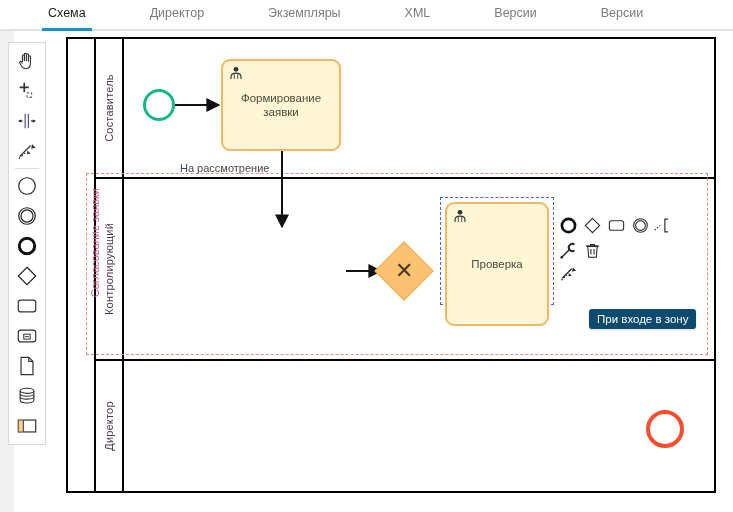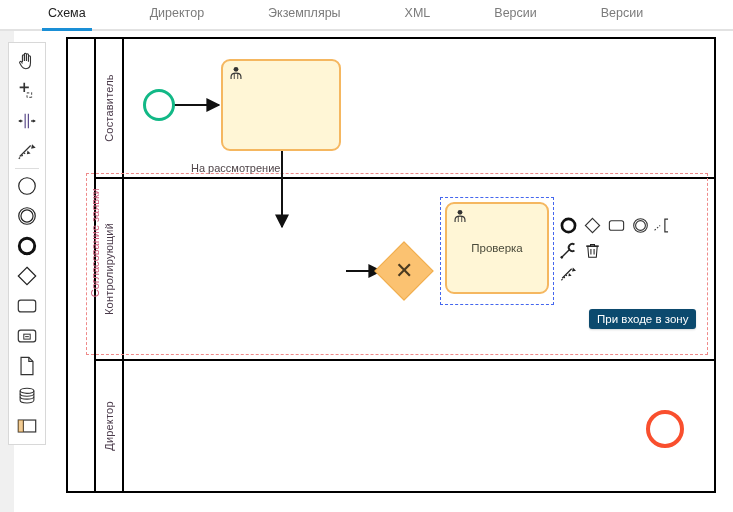--- a/index.html
+++ b/index.html
@@ -362,39 +362,40 @@
       </marker>
     </defs>
 
     <line x1="117" y1="74" x2="163" y2="74" stroke="#111" stroke-width="2" marker-end="url(#arrow)"></line>
 
     <line x1="226" y1="119" x2="226" y2="196" stroke="#111" stroke-width="2" marker-end="url(#arrow)"></line>
 
     <line x1="290" y1="240" x2="325" y2="240" stroke="#111" stroke-width="2" marker-end="url(#arrow)"></line>
   </svg>
 
-  <span class="flow-label" style="left:135px; top:131px;">На рассмотрение</span>
+  <span class="flow-label" style="left:124px; top:131px;">На рассмотрение</span>
 
   <div class="ev ev-start" style="left:87px; top:58px; width:32px; height:32px;"></div>
 
   <div class="task" style="left:165px; top:28px; width:120px; height:92px;">
     <svg class="task-icon" viewBox="0 0 24 24">
       <circle cx="12" cy="6.5" r="3.6" fill="#333"></circle>
       <path d="M4.6 21v-3.2c0-3.5 3.3-5.6 7.4-5.6s7.4 2.1 7.4 5.6V21" fill="none" stroke="#333" stroke-width="1.7"></path>
       <path d="M9.4 13.4V21M14.6 13.4V21" stroke="#333" stroke-width="1.3"></path>
     </svg>
+    <span>Формирование заявки</span>
   </div>
 
 
   <div class="gateway" style="left:327px; top:219px; width:42px; height:42px;">
     <span>✕</span>
   </div>
 
   <div class="selection" style="left:384px; top:166px; width:114px; height:108px;"></div>
-  <div class="task" style="left:389px; top:171px; width:104px; height:92px;">
+  <div class="task" style="left:389px; top:171px; width:104px; height:124px;">
     <svg class="task-icon" viewBox="0 0 24 24">
       <circle cx="12" cy="6.5" r="3.6" fill="#333"></circle>
       <path d="M4.6 21v-3.2c0-3.5 3.3-5.6 7.4-5.6s7.4 2.1 7.4 5.6V21" fill="none" stroke="#333" stroke-width="1.7"></path>
       <path d="M9.4 13.4V21M14.6 13.4V21" stroke="#333" stroke-width="1.3"></path>
     </svg>
     <span>Проверка</span>
   </div>
 
   <div class="ev ev-end" style="left:590px; top:379px; width:38px; height:38px;"></div>
 

